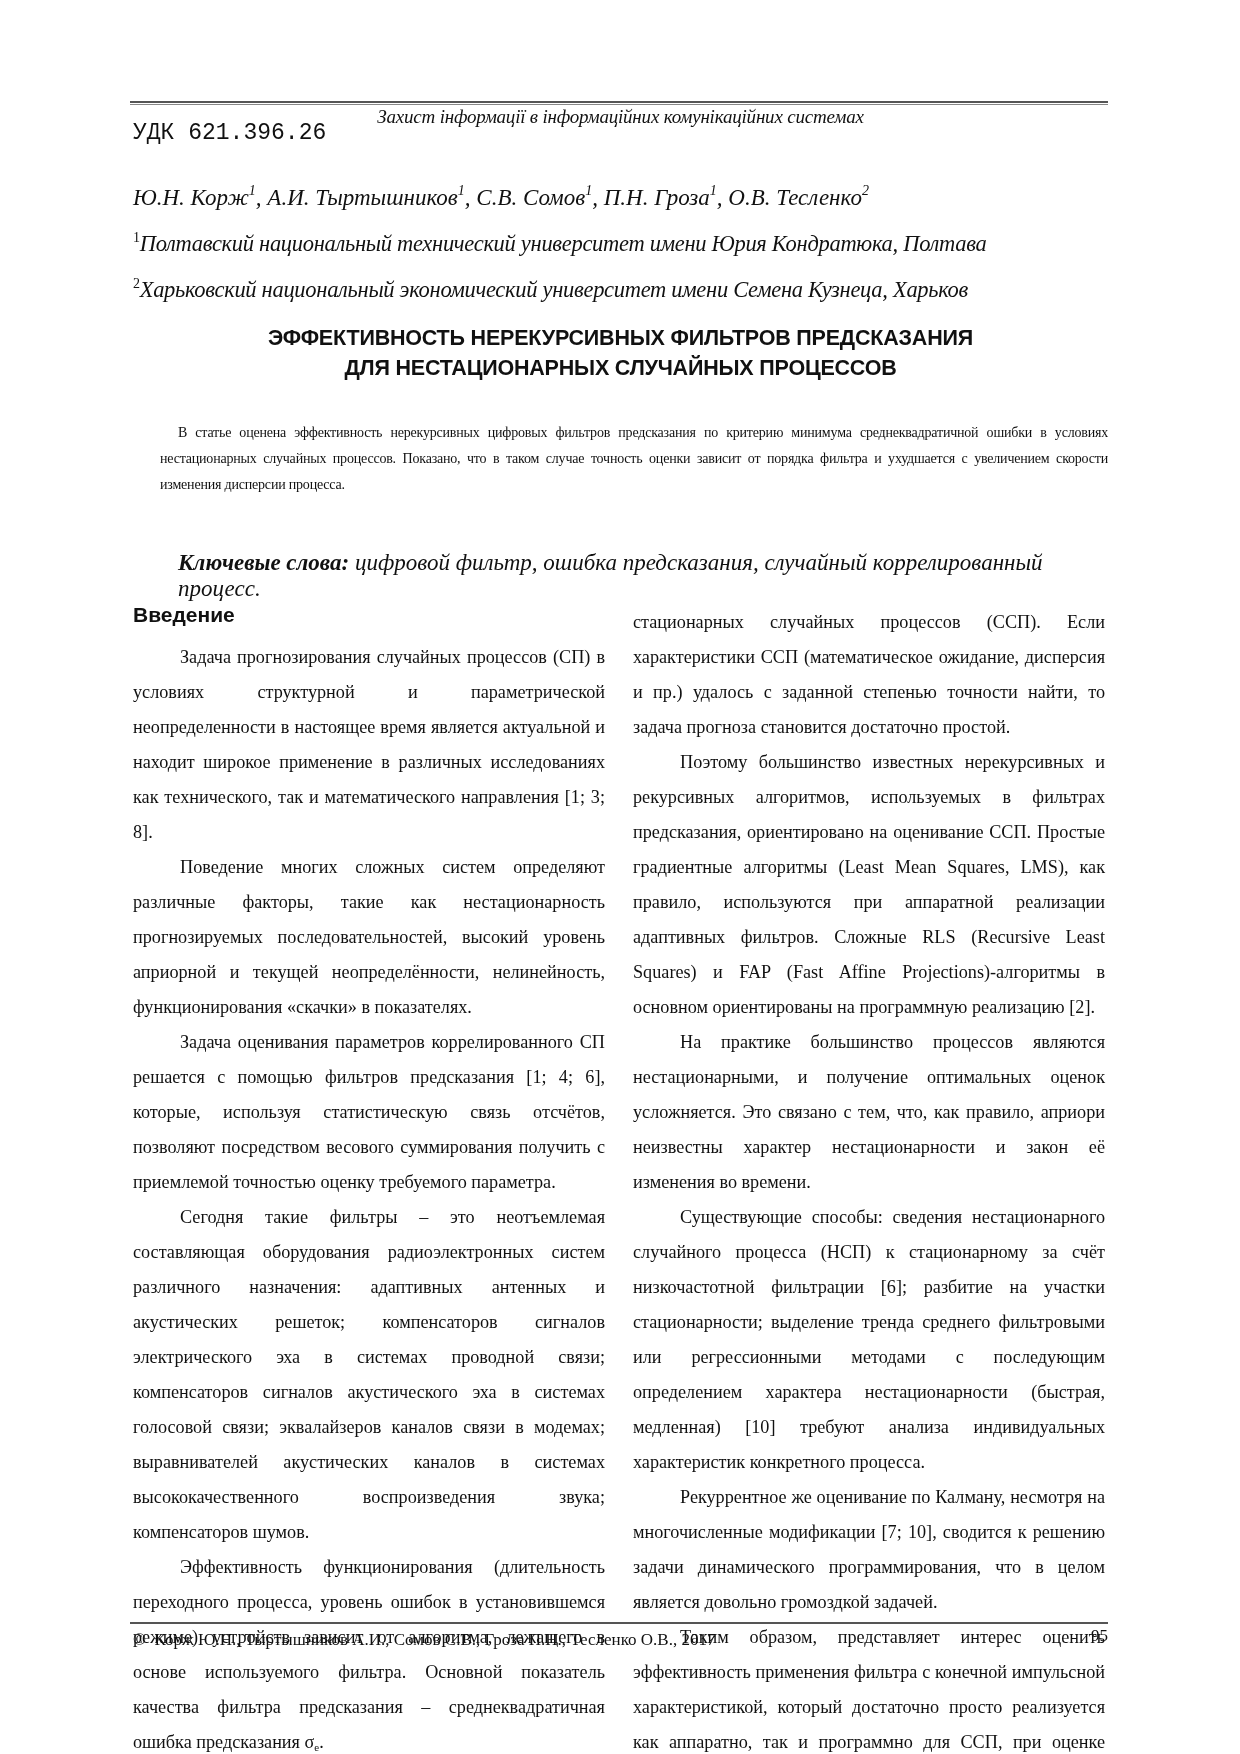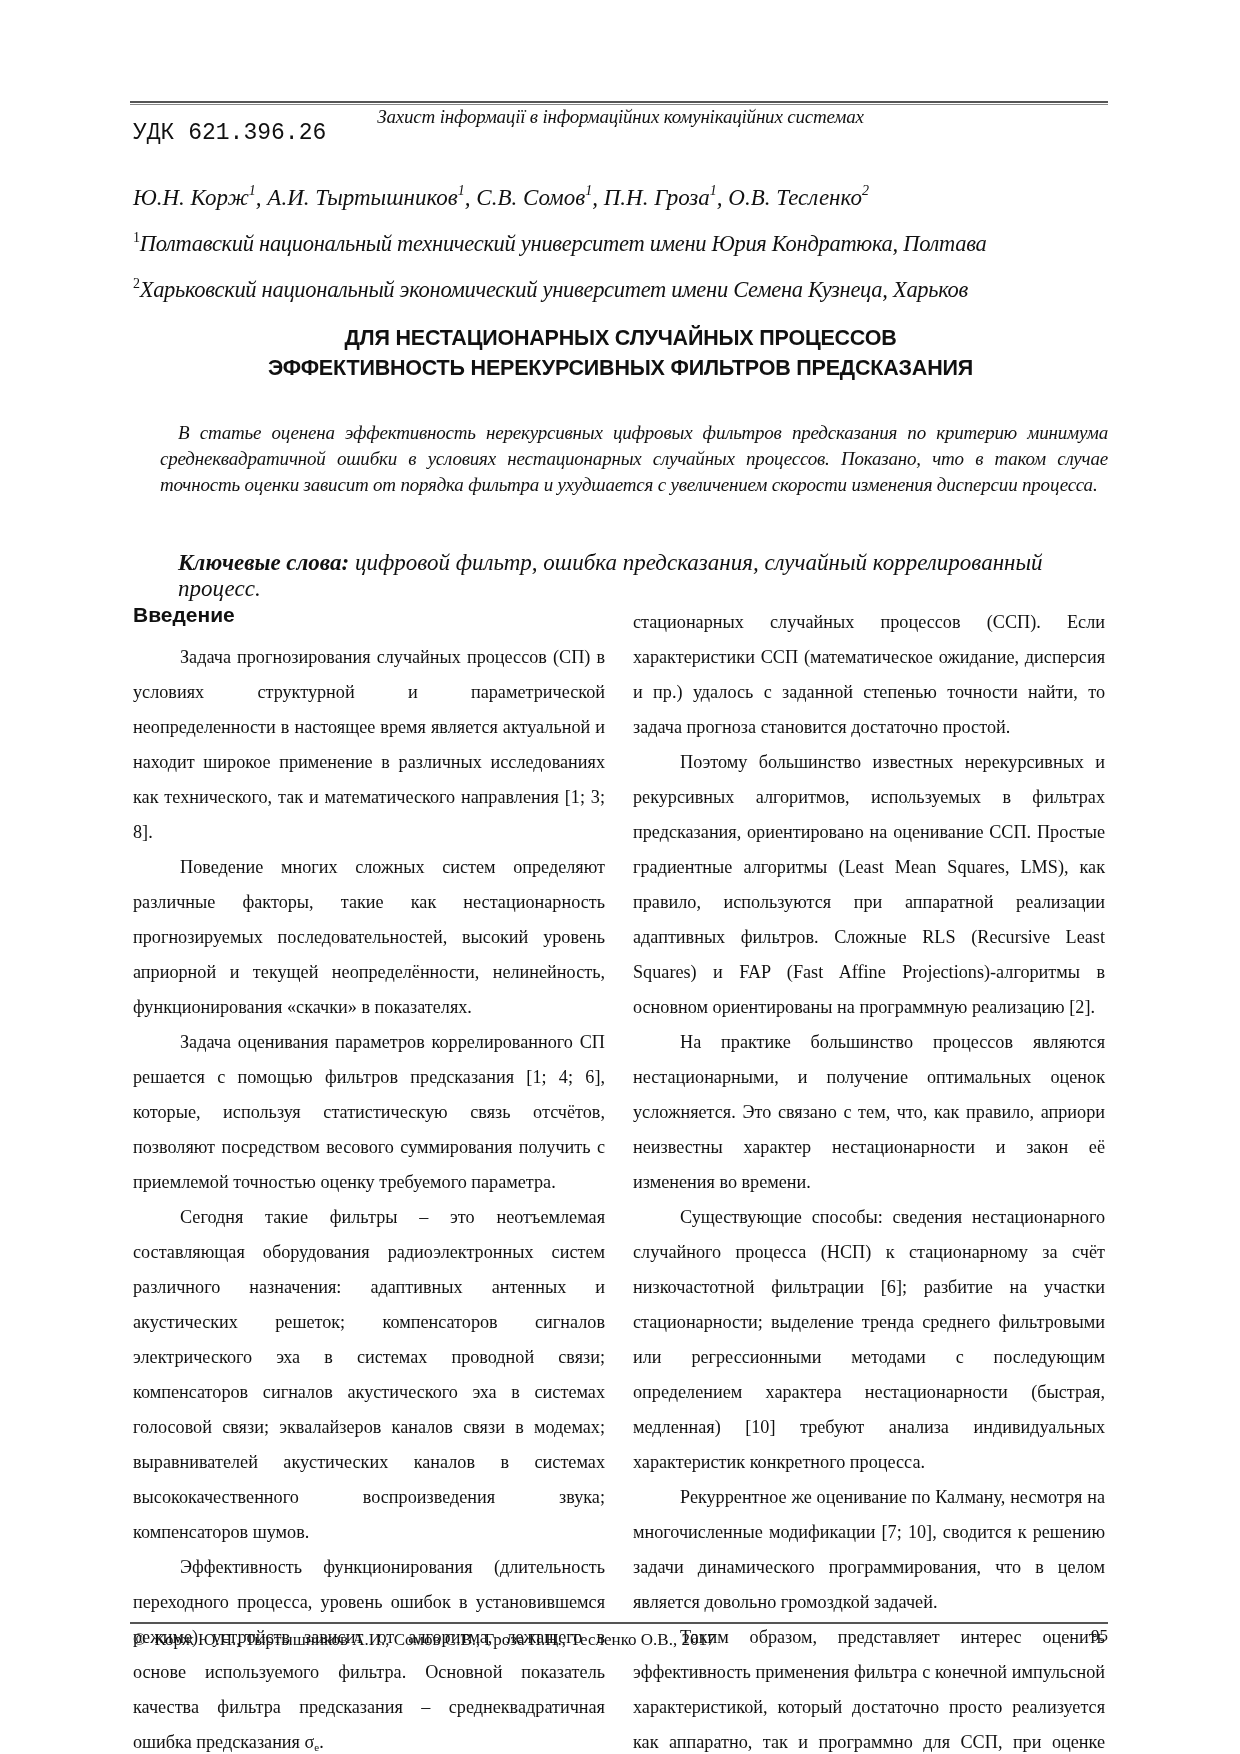--- a/index.html
+++ b/index.html
@@ -20,21 +20,21 @@
   .affil { position: absolute; left: 133px; font-family: "Liberation Serif", serif; font-style: italic; font-size: 22.5px; letter-spacing: -0.3px; }
   .affil sup { font-style: normal; font-size: 14px; vertical-align: 9px; }
   .affil-1 { top: 230px; }
   .affil-2 { top: 276px; }
   .title {
     position: absolute; left: 133px; width: 975px; top: 323px; text-align: center;
     font-family: "Liberation Sans", sans-serif; font-weight: bold; font-size: 21.5px; line-height: 30px; letter-spacing: -0.2px;
   }
   .abstract {
     position: absolute; left: 160px; width: 948px; top: 420px;
-    font-family: "Liberation Serif", serif; font-style: italic; font-size: 19px; line-height: 26px;
+    font-family: "Liberation Serif", serif; font-size: 14px; line-height: 26px;
     text-align: justify; text-indent: 18px; letter-spacing: -0.2px;
   }
   .keywords {
     position: absolute; left: 178px; width: 930px; top: 550px;
     font-family: "Liberation Serif", serif; font-style: italic; font-size: 23px;
   }
   .keywords b { font-weight: bold; }
 
   .col {
     position: absolute; width: 472px;
@@ -78,22 +78,22 @@
 </div>
 
 <div class="affil affil-1">
   <sup>1</sup><span>Полтавский национальный технический университет имени Юрия Кондратюка, Полтава</span>
 </div>
 <div class="affil affil-2">
   <sup>2</sup><span>Харьковский национальный экономический университет имени Семена Кузнеца, Харьков</span>
 </div>
 
 <div class="title">
+  <div>ЭФФЕКТИВНОСТЬ НЕРЕКУРСИВНЫХ ФИЛЬТРОВ ПРЕДСКАЗАНИЯ</div>
   <div>ДЛЯ НЕСТАЦИОНАРНЫХ СЛУЧАЙНЫХ ПРОЦЕССОВ</div>
-  <div>ЭФФЕКТИВНОСТЬ НЕРЕКУРСИВНЫХ ФИЛЬТРОВ ПРЕДСКАЗАНИЯ</div>
 </div>
 
 <div class="abstract">В статье оценена эффективность нерекурсивных цифровых фильтров предсказания по критерию минимума среднеквадратичной ошибки в условиях нестационарных случайных процессов. Показано, что в таком случае точность оценки зависит от порядка фильтра и ухудшается с увеличением скорости изменения дисперсии процесса.</div>
 
 <div class="keywords">
   <b>Ключевые слова:</b><span> цифровой фильтр, ошибка предсказания, случайный коррелированный процесс.</span>
 </div>
 
 <div class="section-heading">Введение</div>
 

